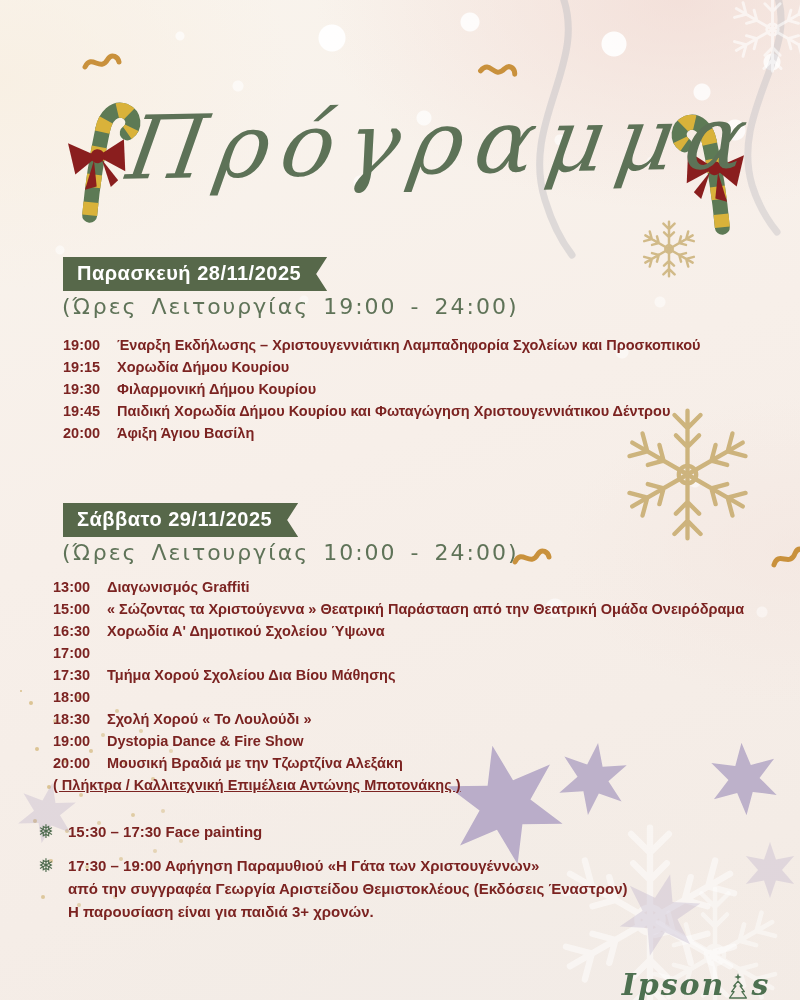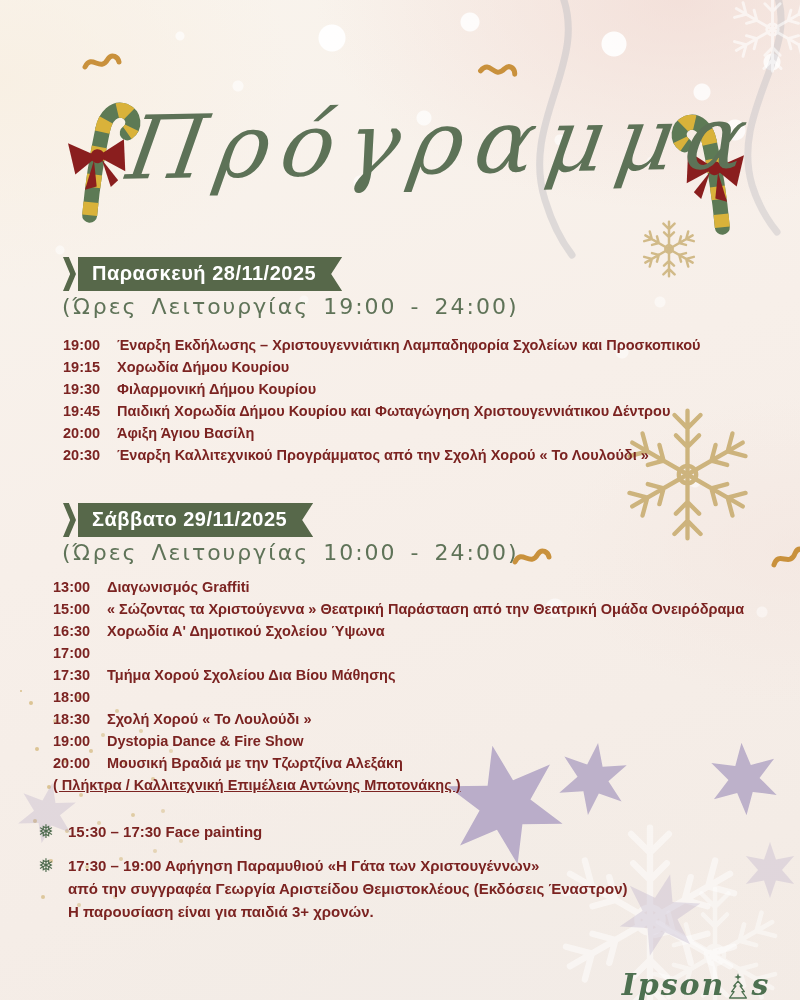--- a/index.html
+++ b/index.html
@@ -52,21 +52,21 @@
     66px 176px 0 1px rgba(193,154,64,.4),100px 168px 0 1px rgba(193,154,64,.35),
     134px 160px 0 1px rgba(193,154,64,.3),160px 150px 0 1px rgba(193,154,64,.3),
     22px 206px 0 1px rgba(193,154,64,.45),58px 214px 0 1px rgba(193,154,64,.35),
     94px 206px 0 1px rgba(193,154,64,.3),128px 200px 0 1px rgba(193,154,64,.3);}
   .title{
     position:absolute;left:130px;top:92px;width:540px;text-align:center;
     font-family:"DejaVu Serif",serif;font-style:italic;font-weight:400;
     font-size:88px;letter-spacing:12px;color:#5d7257;
     transform:skewX(-10deg) rotate(-1deg);z-index:2;
   }
-  .banner-wrap{position:absolute;display:flex;align-items:stretch;z-index:2;}
+  .banner-wrap{position:absolute;display:flex;align-items:stretch;z-index:2;flex-direction:column;}
   .chev{width:13px;background:#57684a;margin-right:2px;
     clip-path:polygon(0 0,45% 0,100% 50%,45% 100%,0 100%,55% 50%);}
   .banner{
     background:#57684a;color:#ffffff;font-weight:bold;font-size:20px;
     padding:5px 26px 6px 14px;letter-spacing:.5px;
     clip-path:polygon(0 0,100% 0,calc(100% - 11px) 50%,100% 100%,0 100%);
   }
   .hours{
     position:absolute;z-index:2;color:#5f7358;font-size:22px;
     letter-spacing:2px;word-spacing:5px;font-family:"DejaVu Sans",sans-serif;
@@ -217,24 +217,20 @@
       <span class="desc">Φιλαρμονική Δήμου Κουρίου</span>
     </div>
     <div class="event-row">
       <span class="time">19:45</span>
       <span class="desc">Παιδική Χορωδία Δήμου Κουρίου και Φωταγώγηση Χριστουγεννιάτικου Δέντρου</span>
     </div>
     <div class="event-row">
       <span class="time">20:00</span>
       <span class="desc">Άφιξη Άγιου Βασίλη</span>
     </div>
-    <div class="event-row">
-      <span class="time">20:30</span>
-      <span class="desc">Έναρξη Καλλιτεχνικού Προγράμματος από την Σχολή Χορού « Το Λουλούδι »</span>
-    </div>
   </div>
 
   <div class="banner-wrap" style="left:63px;top:503px">
     <div class="chev"></div>
     <div class="banner">Σάββατο 29/11/2025</div>
   </div>
   <div class="hours" style="left:62px;top:540px">(Ώρες Λειτουργίας 10:00 - 24:00)</div>
   <div class="events" style="left:53px;top:576px">
     <div class="event-row">
       <span class="time">13:00</span>

